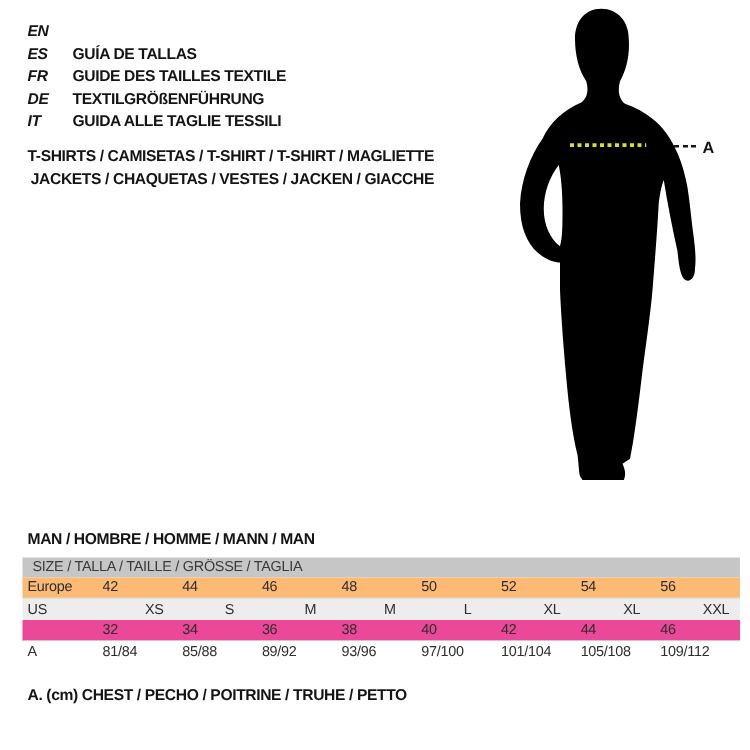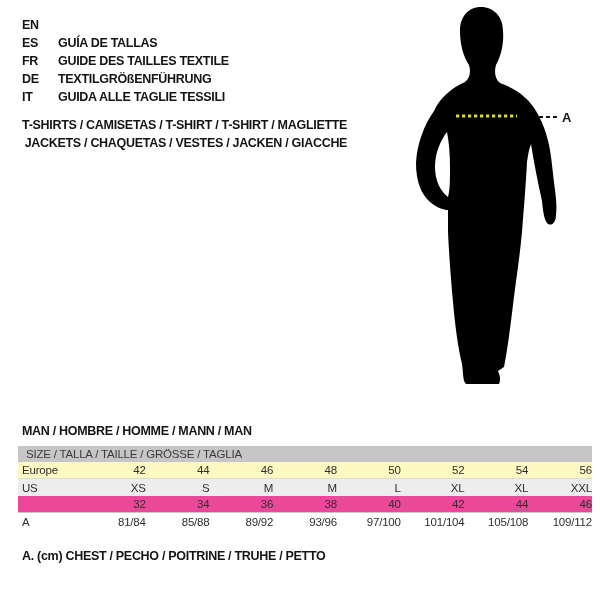--- a/index.html
+++ b/index.html
@@ -6,21 +6,21 @@
   html,body { background:#fff; }
   .canvas {
     position:relative; width:600px; height:600px; background:#ffffff;
     font-family:"Liberation Sans", sans-serif; color:#141414; overflow:hidden;
   }
 
   
   .lang-block { position:absolute; top:16px; left:22px; font-weight:700;
     font-size:12.5px; line-height:18px; letter-spacing:-0.3px; }
   .lang-row { display:flex; }
-  .lang-code { width:36px; flex:0 0 36px; }
+  .lang-code { width:36px; flex:0 0 36px;font-style:italic; }
 
   
   .cat-block { position:absolute; top:116px; left:22px; font-weight:700;
     font-size:12.5px; line-height:18px; letter-spacing:-0.3px;text-align:right; }
 
   
   .figure-svg { position:absolute; top:0; left:0; width:600px; height:600px; }
 
   
   .measure-callout { position:absolute; left:539px; top:110px; height:14px;
@@ -33,23 +33,23 @@
   .section-title { position:absolute; top:424px; left:22px; font-weight:700;
     font-size:12.5px; letter-spacing:-0.3px; }
 
   
   .size-table { position:absolute; top:446px; left:18px; width:574px;
     font-size:11.5px; letter-spacing:-0.2px; }
   .t-header { height:16px; line-height:16px; background:#c6c6c6; color:#3a3a3a;
     padding-left:8px; }
   .t-row { display:grid; grid-template-columns:64px repeat(8,1fr); height:17px;
     align-items:center; color:#2e2e2e; }
-  .t-row .t-cell { text-align:right; }
+  .t-row .t-cell { text-align:left; }
   .t-row .t-label { text-align:left; padding-left:4px; }
-  .t-row.row-0 { background:#fef9c3; border-bottom:1px solid #dcdcdc; }
+  .t-row.row-0 { background:#fdba74; border-bottom:1px solid #dcdcdc; }
   .t-row.row-1 { background:#ededed;gap:34px; }
   .t-row.row-2 { background:#ec4899; border-bottom:1px solid #c9c9c9; }
   .t-row.row-3 { background:#ffffff; height:18px; }
 
   
   .footnote { position:absolute; top:549px; left:22px; font-weight:700;
     font-size:12.5px; letter-spacing:-0.3px; }
 </style>
 </head>
 <body>

